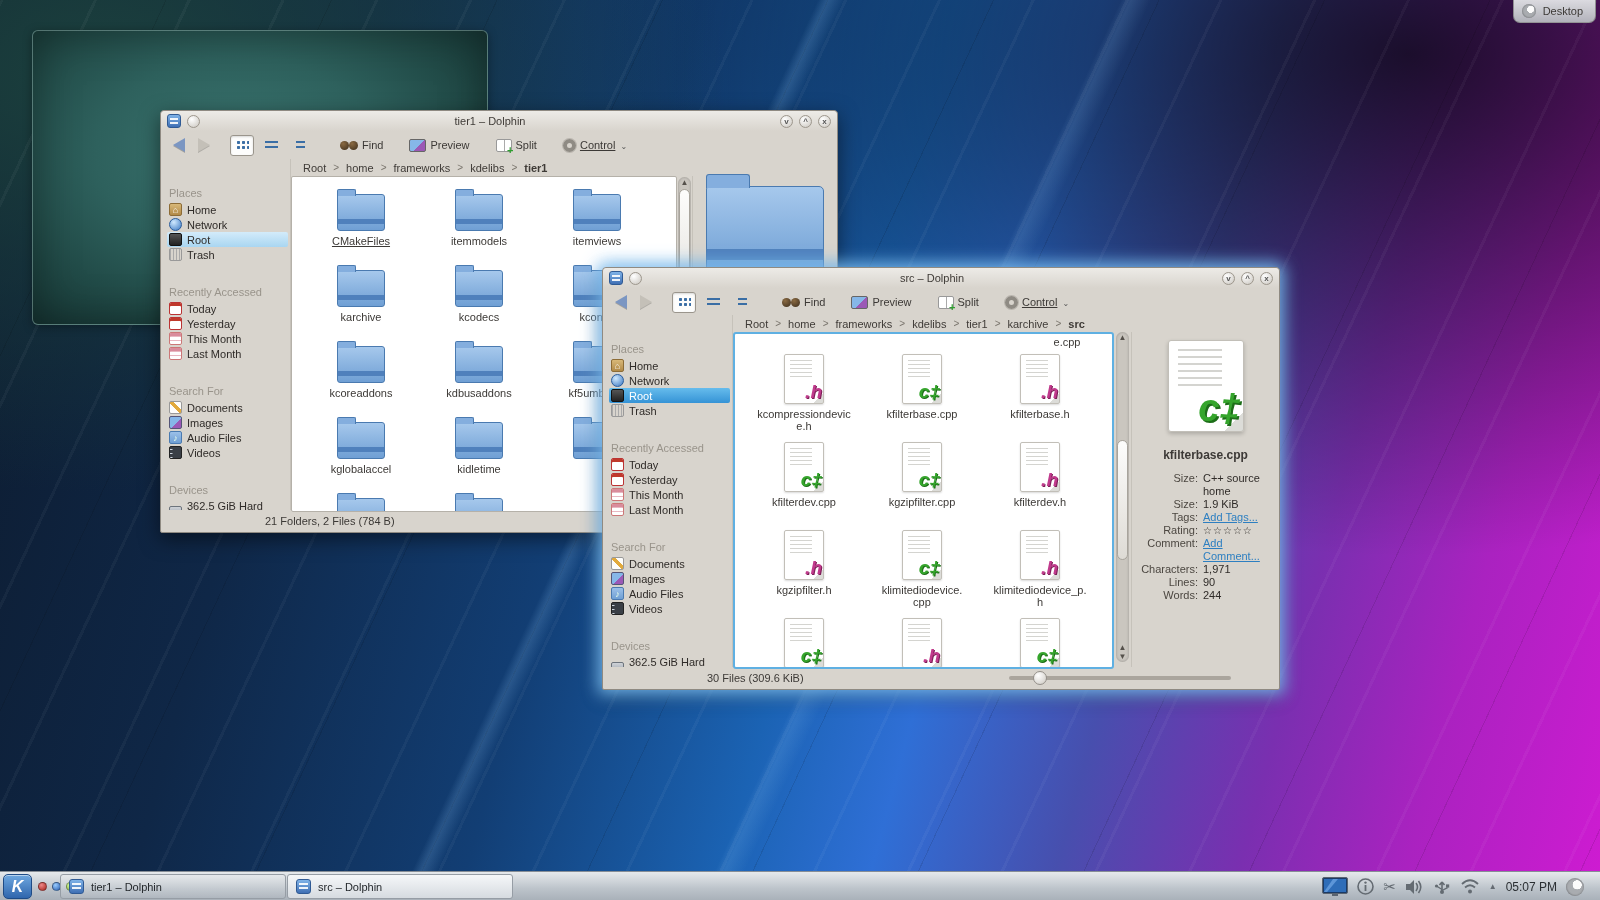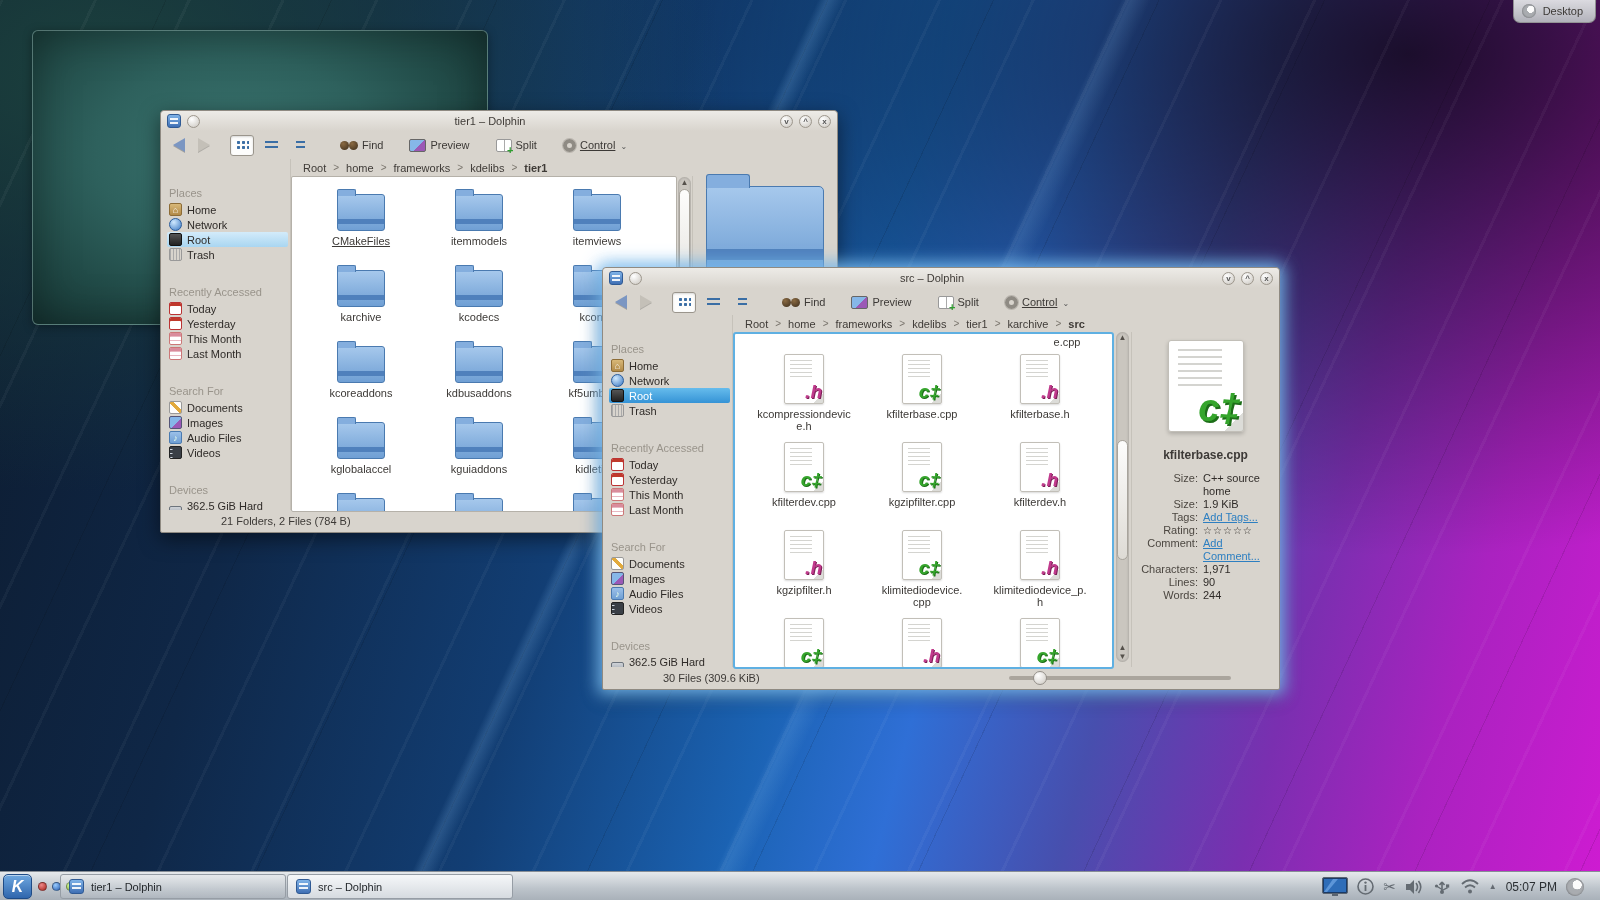--- a/index.html
+++ b/index.html
@@ -196,21 +196,21 @@
     font-size:38px; line-height:38px; color:#35a52c; text-shadow:2px 2px 0 #1d6e18; }
   .info-name { text-align:center; font-weight:bold; font-size:12px; margin-top:16px; }
   .info-rows { margin-top:10px; }
   .info-row { display:flex; line-height:13px; }
   .info-row .lab { width:66px; text-align:right; color:#4c4741; flex:0 0 auto; }
   .info-row .val { margin-left:5px; color:#2f2b28; }
   .info-row .val.link { color:#2d7fc1; text-decoration:underline; }
   .stars { color:#a8a49c; font-size:10px; letter-spacing:1px; }
 
   
-  .statusbar { position:absolute; left:0; right:0; bottom:0; height:22px; display:flex; align-items:center; padding-left:60px; }
+  .statusbar { position:absolute; left:0; right:0; bottom:0; height:22px; display:flex; align-items:center; padding-left:104px; }
   .zoomslider { position:absolute; right:48px; top:9px; width:222px; height:4px; border-radius:2px; background:#aaa59d; }
   .zoomslider .handle { position:absolute; top:-5px; width:14px; height:14px; border-radius:50%;
     background:radial-gradient(circle at 35% 30%, #fff, #ccc8c1); border:1px solid #94908a; }
   .window1 .zoomslider { width:40px; right:6px; }
   .window1 .zoomslider .handle { right:-2px; }
   .window2 .zoomslider .handle { left:24px; }
 
   
   .taskbar { position:absolute; left:0; right:0; bottom:0; height:29px; z-index:50;
     background:linear-gradient(#e6e9ec,#bcc3ca 60%, #a9b1b9); border-top:1px solid #878e96; }
@@ -427,26 +427,20 @@
           <div class="iconwrap">
             <div class="folder-ic"></div>
           </div>
           <div class="flabel">kf5umbrella</div>
         </div>
         <div class="cell">
           <div class="iconwrap">
             <div class="folder-ic"></div>
           </div>
           <div class="flabel">kglobalaccel</div>
-        </div>
-        <div class="cell">
-          <div class="iconwrap">
-            <div class="folder-ic"></div>
-          </div>
-          <div class="flabel">kguiaddons</div>
         </div>
         <div class="cell">
           <div class="iconwrap">
             <div class="folder-ic"></div>
           </div>
           <div class="flabel">kidletime</div>
         </div>
         <div class="cell">
           <div class="iconwrap">
             <div class="folder-ic"></div>

